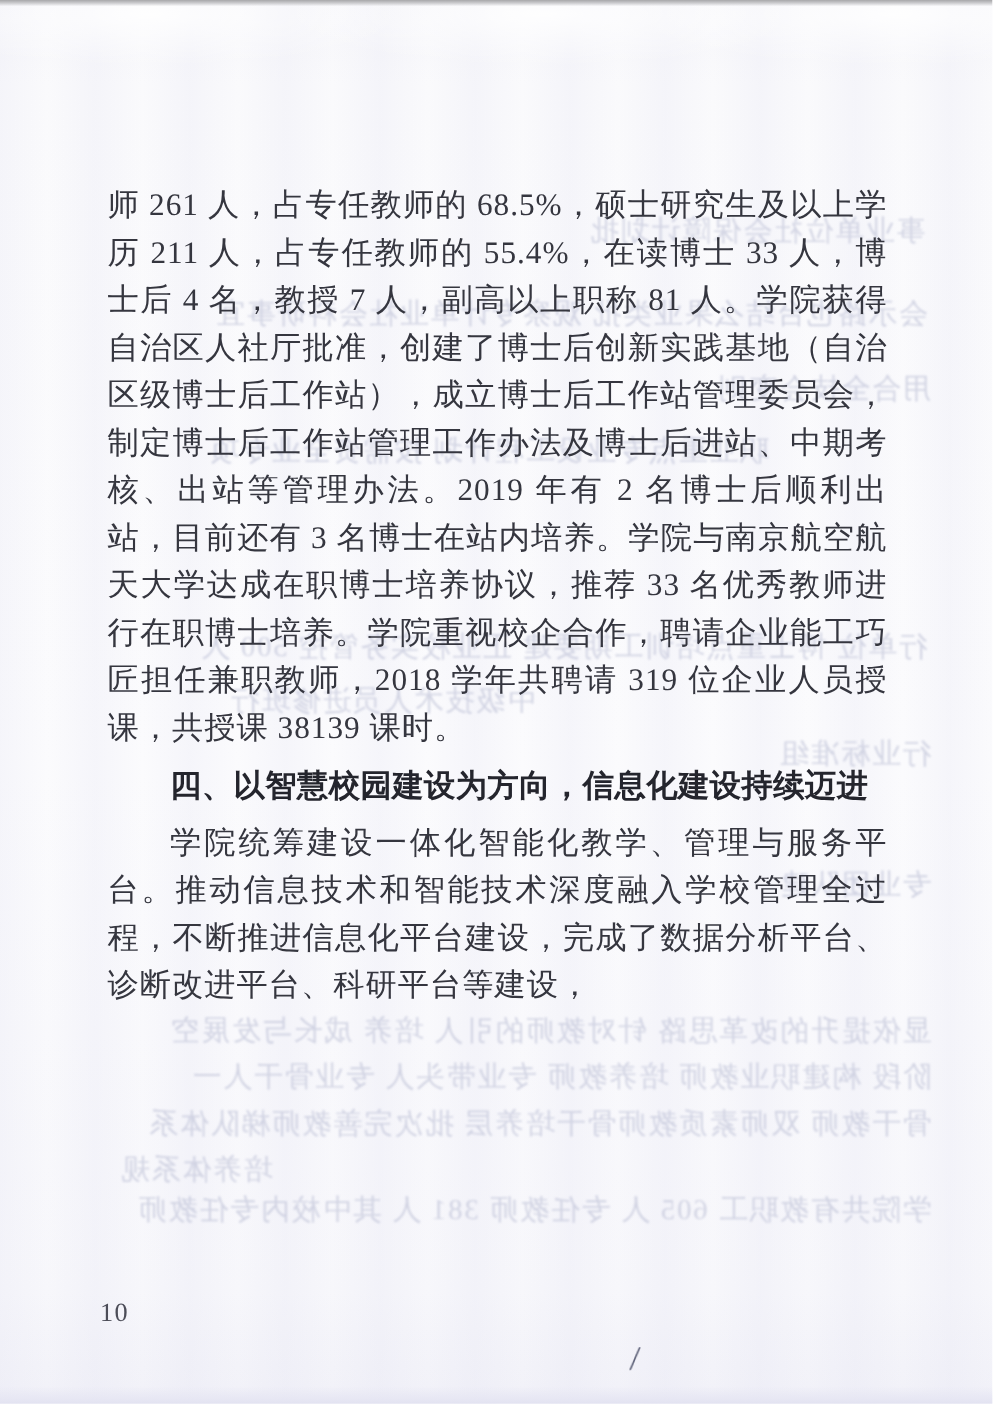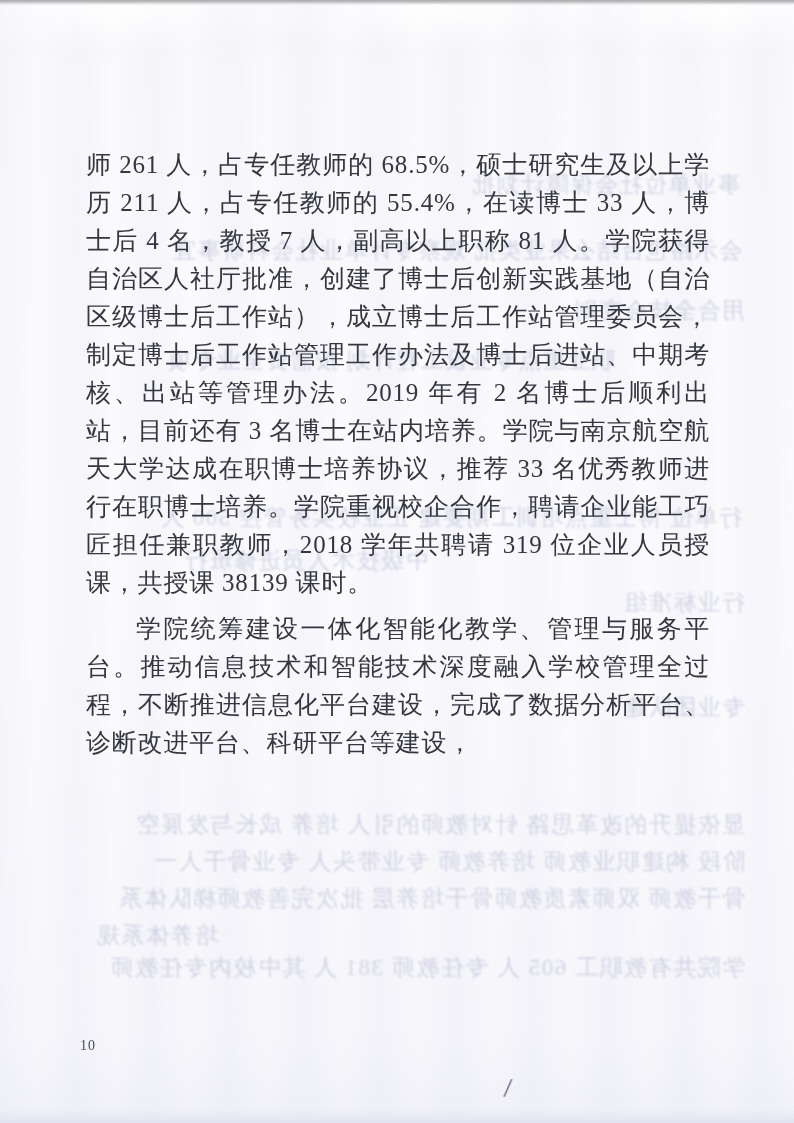--- a/index.html
+++ b/index.html
@@ -65,21 +65,21 @@
     font-family: "Liberation Sans", "DejaVu Sans", sans-serif;
     font-weight: bold;
     color: #24252d;
     letter-spacing: 0.4px;
   }
   
   .page-number {
     position: absolute;
     left: 80px;
     top: 1038px;
-    font-size: 14px;
+    font-size: 21px;
     color: #4c4d58;
     letter-spacing: 1px;
   }
   
   .pen-mark {
     position: absolute;
     left: 504px;
     top: 1072px;
     font-size: 28px;
     color: #5b5f76;
@@ -119,20 +119,21 @@
   <div class="ghost" style="left:90px;  top:812px; width:655px;">显依提升的改革思路 针对教师的引人 培养 成长与发展空</div>
   <div class="ghost" style="left:90px;  top:849px; width:655px;">阶段 构建职业教师 培养教师 专业带头人 专业骨干人一</div>
   <div class="ghost" style="left:90px;  top:886px; width:655px;">骨干教师 双师素质教师骨干培养层 批次完善教师梯队体系</div>
   <div class="ghost" style="left:88px;  top:923px; width:130px;">培养体系规</div>
   <div class="ghost" style="left:90px;  top:955px; width:655px;">学院共有教职工 605 人 专任教师 381 人 其中校内专任教师</div>
 
   <div class="doc-body">
     <p>师 261 人，占专任教师的 68.5%，硕士研究生及以上学历 211 人，占专任教师的 55.4%，在读博士 33 人，博士后 4 名，教授 7 人，副高以上职称 81 人。学院获得自治区人社厅批准，创建了博士后创新实践基地（自治区级博士后工作站），成立博士后工作站管理委员会，制定博士后工作站管理工作办法及博士后进站、中期考核、出站等管理办法。2019 年有 2 名博士后顺利出站，目前还有 3 名博士在站内培养。学院与南京航空航天大学达成在职博士培养协议，推荐 33 名优秀教师进行在职博士培养。学院重视校企合作，聘请企业能工巧匠担任兼职教师，2018 学年共聘请 319 位企业人员授课，共授课 38139 课时。</p>
 
 
+    <p class="section-heading">四、以智慧校园建设为方向，信息化建设持续迈进</p>
 
     <p class="para-indent">学院统筹建设一体化智能化教学、管理与服务平台。推动信息技术和智能技术深度融入学校管理全过程，不断推进信息化平台建设，完成了数据分析平台、诊断改进平台、科研平台等建设，</p>
   </div>
 
   <div class="page-number">10</div>
 
   <div class="pen-mark">/</div>
 
   <div class="scan-bottom-band"></div>
 </div>

